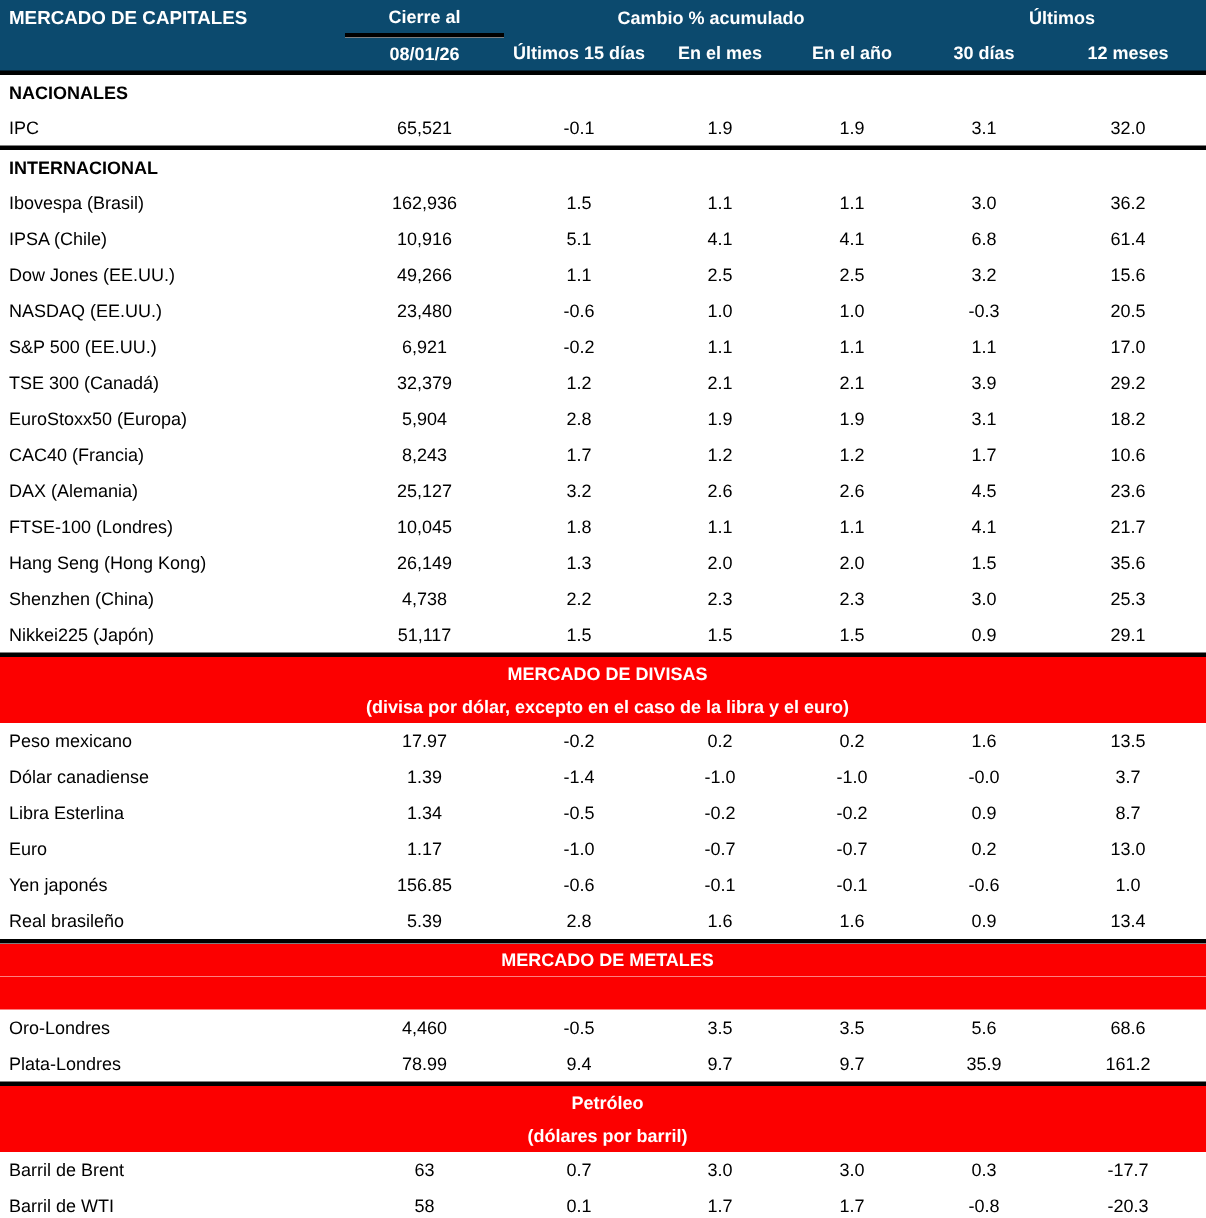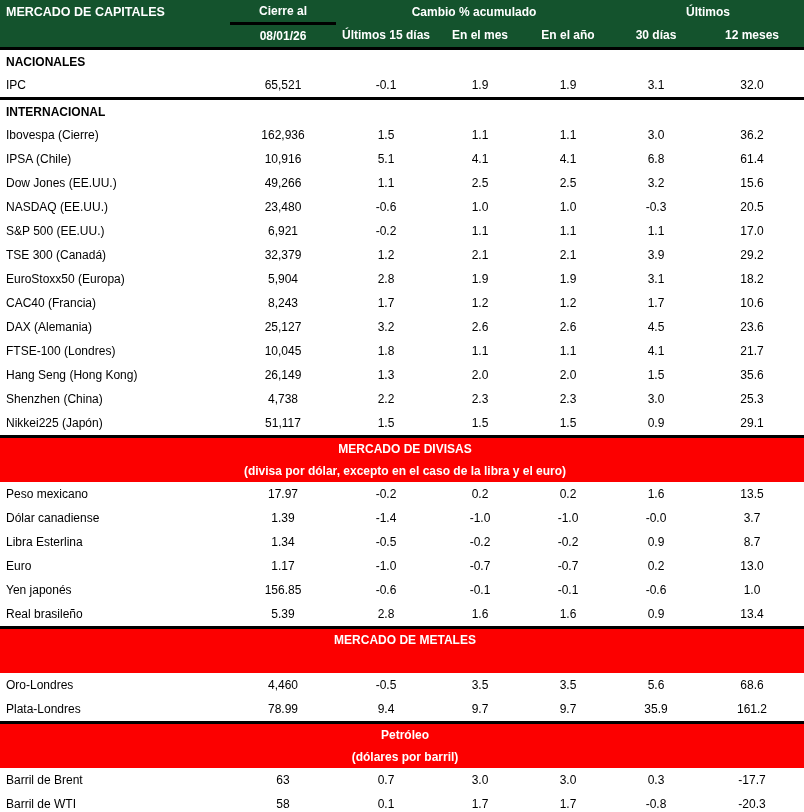--- a/index.html
+++ b/index.html
@@ -29,21 +29,21 @@
   col.c1 { width: 230px; }
   col.c2 { width: 106px; }
   col.c3 { width: 100px; }
   col.c4 { width: 88px; }
   col.c5 { width: 88px; }
   col.c6 { width: 88px; }
   col.c7 { width: 104px; }
 
   
   tr.hdr td {
-    background: #14532d;
+    background: #0c4a6e;
     color: #ffffff;
     font-weight: bold;
     height: 22px;
     text-align: center;
   }
   tr.hdr td.title-cell {
     text-align: left;
     padding-left: 6px;
     font-size: 12.5px;
   }
@@ -118,21 +118,21 @@
           <td class="val">-0.1</td>
           <td class="val">1.9</td>
           <td class="val">1.9</td>
           <td class="val">3.1</td>
           <td class="val">32.0</td>
         </tr>
         <tr class="section divider-top">
           <td colspan="7">INTERNACIONAL</td>
         </tr>
         <tr class="data">
-          <td class="lbl">Ibovespa (Cierre)</td>
+          <td class="lbl">Ibovespa (Brasil)</td>
           <td class="val">162,936</td>
           <td class="val">1.5</td>
           <td class="val">1.1</td>
           <td class="val">1.1</td>
           <td class="val">3.0</td>
           <td class="val">36.2</td>
         </tr>
         <tr class="data">
           <td class="lbl">IPSA (Chile)</td>
           <td class="val">10,916</td>

